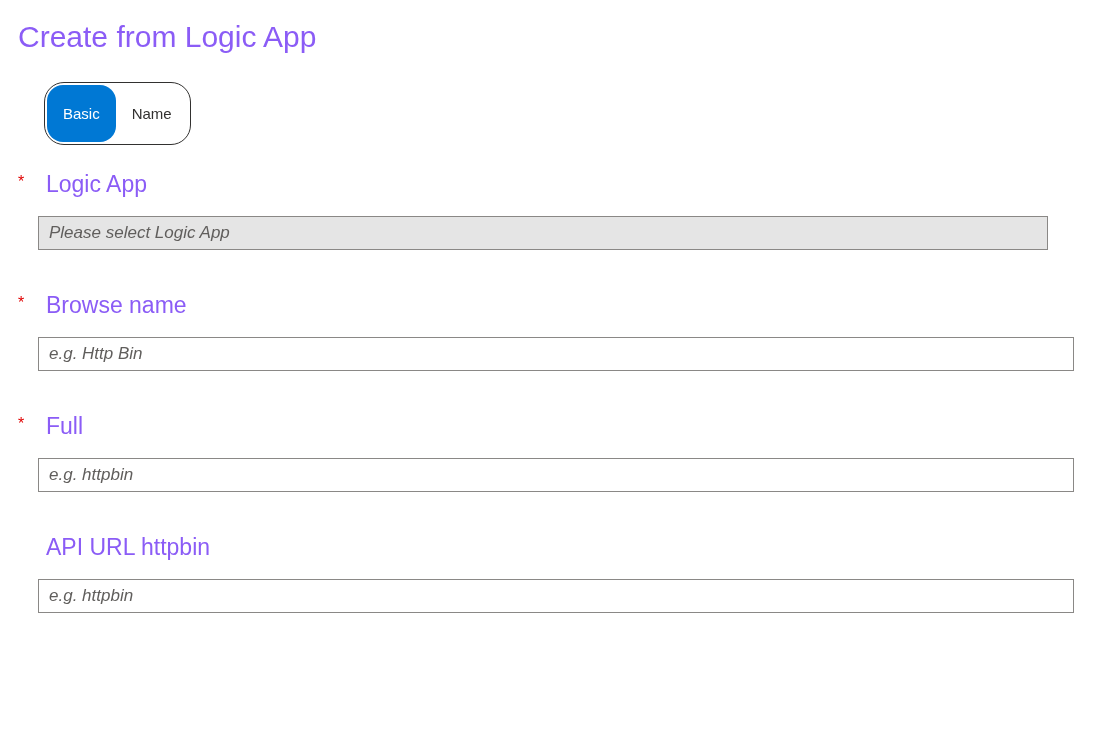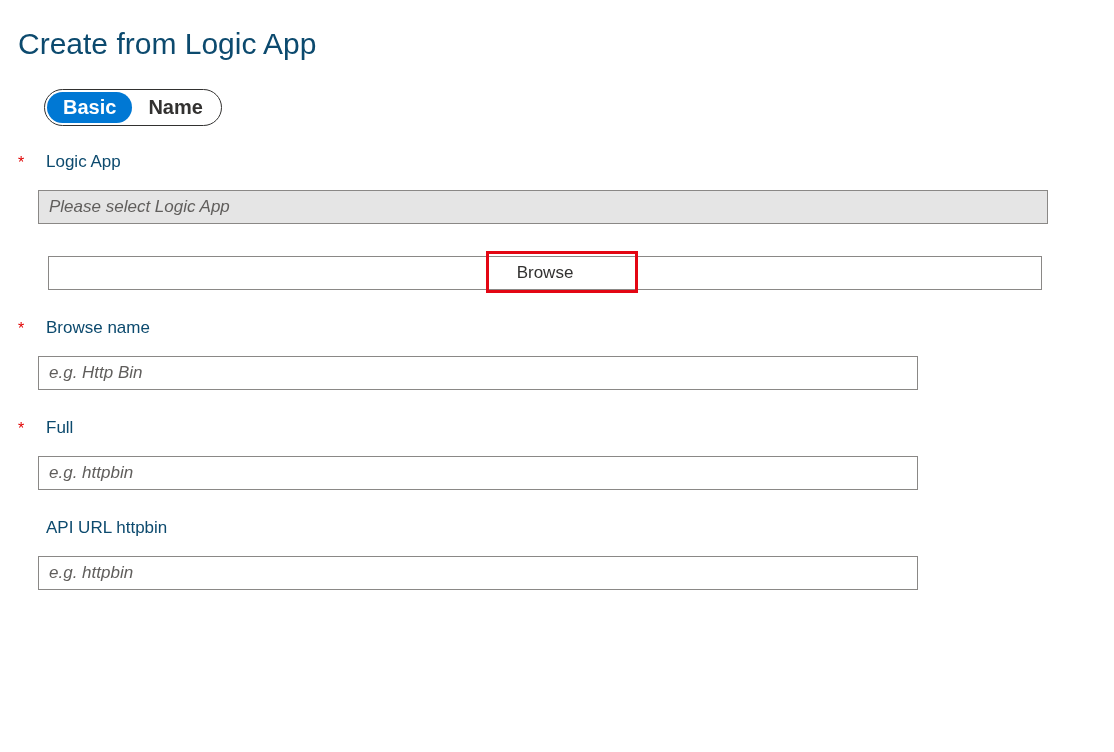--- a/index.html
+++ b/index.html
@@ -7,66 +7,64 @@
       font-family: "Segoe UI", -apple-system, sans-serif;
       background: #ffffff;
       color: #323130;
       width: 1114px;
       height: 752px;
       padding: 20px 18px;
     }
     .page-title {
       font-size: 30px;
       font-weight: 400;
-      color: #0c4a6e;
+      color: #8b5cf6;
       margin-bottom: 28px;
-      margin-top: 7px;
     }
     .toggle-group {
       display: inline-flex;
       align-items: center;
       border: 1px solid #323130;
       border-radius: 20px;
       margin-left: 26px;
       margin-bottom: 26px;
       padding: 2px;
     }
     .toggle-btn {
-      padding: 4px 16px;
-      font-size: 20px;
+      padding: 20px 16px;
+      font-size: 15px;
       border: none;
       border-radius: 16px;
       background: transparent;
       cursor: pointer;
       color: #323130;
-      font-weight: bold;
     }
     .toggle-btn.active {
       background: #0078d4;
       color: #fff;
     }
     .form-row {
       display: flex;
       align-items: flex-start;
       margin-bottom: 10px;
     }
     .required-marker {
       width: 28px;
       color: #e00000;
       font-size: 16px;
       padding-top: 2px;
     }
     .form-label {
-      font-size: 17px;
-      color: #0c4a6e;
+      font-size: 23px;
+      color: #8b5cf6;
       margin-bottom: 8px;
     }
     .field-block {
       margin-left: 20px;
-      margin-bottom: 28px;
+      margin-bottom: 42px;
     }
     .readonly-box {
       width: 1010px;
       border: 1px solid #8a8886;
       background: #e5e5e5;
       padding: 6px 10px;
       font-size: 17px;
       font-style: italic;
       color: #605e5c;
       margin-bottom: 32px;
@@ -86,21 +84,21 @@
     .browse-highlight {
       position: absolute;
       border: 3px solid #e30613;
       width: 152px;
       height: 42px;
       left: 437px;
       top: -6px;
       pointer-events: none;
     }
     .text-input {
-      width: 880px;
+      width: 1036px;
       border: 1px solid #8a8886;
       background: #ffffff;
       padding: 6px 10px;
       font-size: 17px;
       color: #0c4a6e;
       font-family: inherit;
     }
     .text-input::placeholder {
       font-style: italic;
       color: #605e5c;
@@ -119,24 +117,20 @@
   <button class="toggle-btn">Name</button>
 </div>
 
 
 <div class="form-row">
   <div class="required-marker">*</div>
   <div class="form-label">Logic App</div>
 </div>
 <div class="field-block">
   <div class="readonly-box">Please select Logic App</div>
-  <button class="browse-btn">
-    <span>Browse</span>
-    <span class="browse-highlight"></span>
-  </button>
 </div>
 
 
 <div class="form-row">
   <div class="required-marker">*</div>
   <div class="form-label">Browse name</div>
 </div>
 <div class="field-block">
   <input type="text" class="text-input" placeholder="e.g. Http Bin" style="">
 </div>

